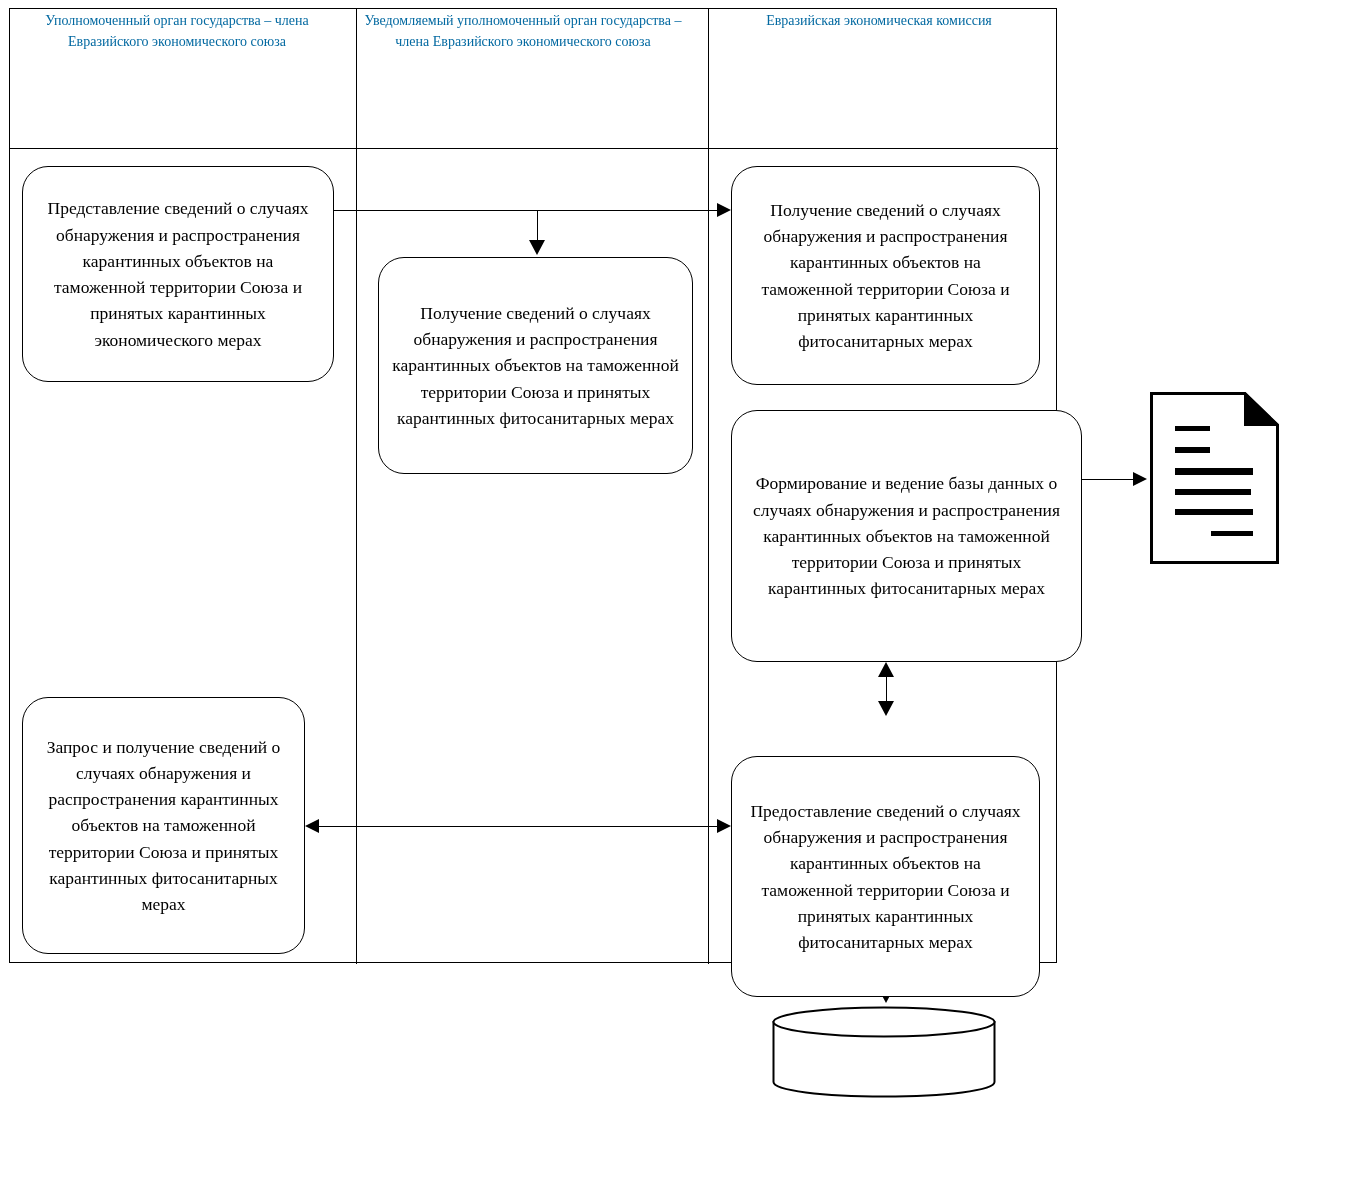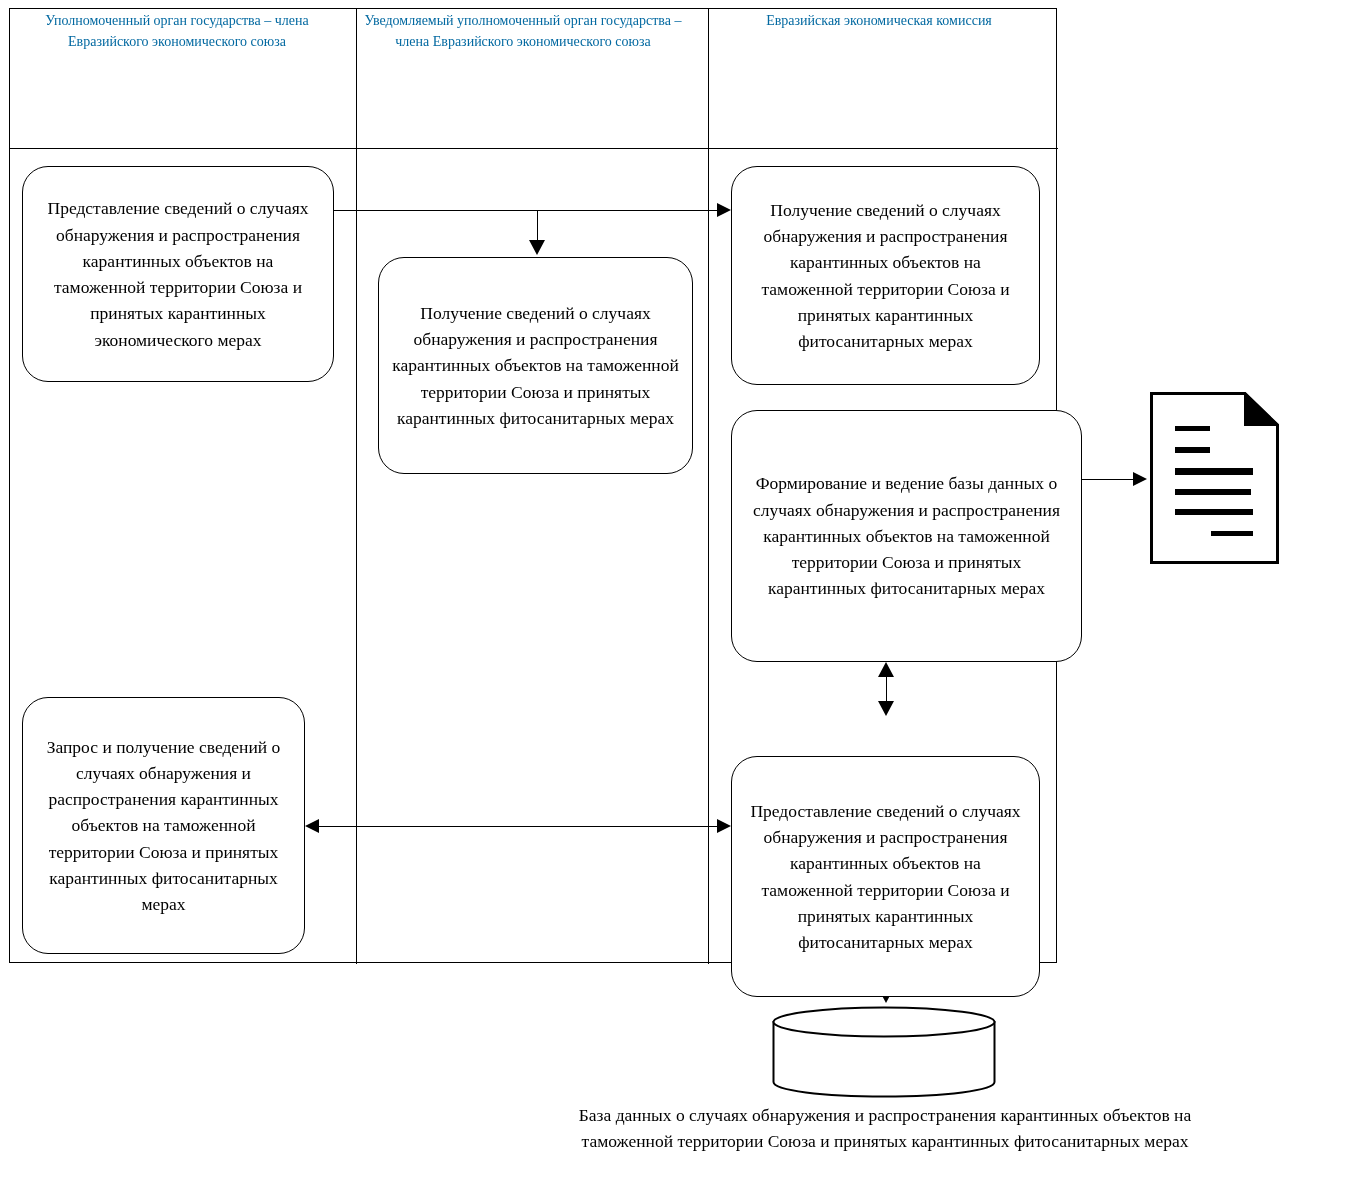--- a/index.html
+++ b/index.html
@@ -219,15 +219,14 @@
     <rect x="25" y="117" width="78" height="6" fill="#000000"></rect>
     <rect x="61" y="139" width="42" height="5" fill="#000000"></rect>
   </svg>
 
 
   <svg id="db-icon" viewBox="0 0 224 92">
     <path d="M1.5,16 V76 C1.5,84.5 51,90.5 112,90.5 C173,90.5 222.5,84.5 222.5,76 V16 Z" fill="#ffffff" stroke="#000000" stroke-width="2"></path>
     <ellipse cx="112" cy="16" rx="110.5" ry="14.5" fill="#ffffff" stroke="#000000" stroke-width="2"></ellipse>
   </svg>
 
-  <div id="db-caption">База данных о случаях обнаружения и распространения карантинных объектов на таможенной территории Союза и принятых карантинных фитосанитарных мерах</div>
 
 </div>
 
 </body></html>

